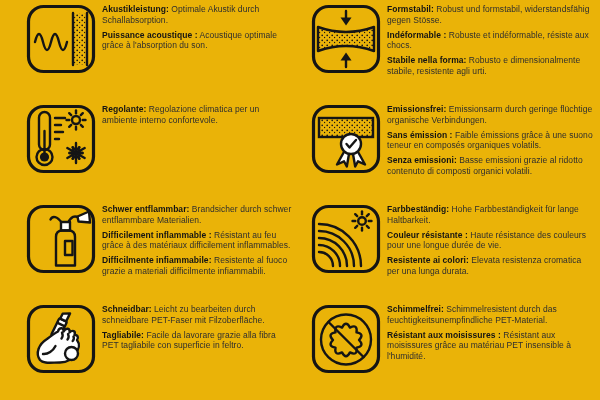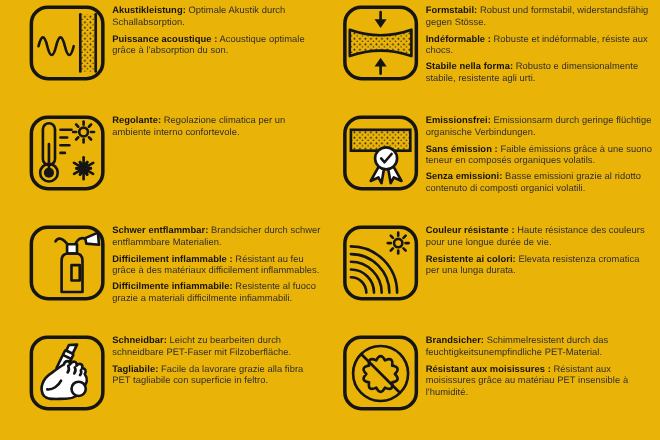--- a/index.html
+++ b/index.html
@@ -181,20 +181,21 @@
             <line x1="41.5" y1="17" x2="44.3" y2="17"></line>
               <line x1="57.7" y1="17" x2="60.5" y2="17"></line>
             <line x1="44.2" y1="10.2" x2="46.2" y2="12.2"></line>
               <line x1="55.8" y1="12.2" x2="57.8" y2="10.2"></line>
             <line x1="44.2" y1="23.8" x2="46.2" y2="21.8"></line>
               <line x1="55.8" y1="21.8" x2="57.8" y2="23.8"></line>
           </g>
         </svg>
       </div>
       <div class="texts">
+        <p><b>Farbbeständig:</b> <span>Hohe Farbbeständigkeit für lange Haltbarkeit.</span></p>
         <p><b>Couleur résistante :</b> <span>Haute résistance des couleurs pour une longue durée de vie.</span></p>
         <p><b>Resistente ai colori:</b> <span>Elevata resistenza cromatica per una lunga durata.</span></p>
       </div>
     </section>
 
     <section class="feature col-left">
       <div class="icon-box">
         <svg viewBox="0 0 70 70">
           <rect class="border-rect" x="2.5" y="2.5" width="65" height="65" rx="15"></rect>
           <g transform="rotate(26 33 24)">
@@ -219,19 +220,19 @@
     <section class="feature col-right">
       <div class="icon-box">
         <svg viewBox="0 0 70 70">
           <rect class="border-rect" x="2.5" y="2.5" width="65" height="65" rx="15"></rect>
           <path class="ic" stroke-width="2.2" d="M48,36 Q54,42.2 45.5,43.6 Q46.8,52.2 39,48.4 Q35,56 31,48.4 Q23.2,52.2 24.5,43.6 Q16,42.2 22,36 Q16,29.8 24.5,28.4 Q23.2,19.8 31,23.6 Q35,16 39,23.6 Q46.8,19.8 45.5,28.4 Q54,29.8 48,36 Z"></path>
           <circle class="ic" cx="35" cy="35.5" r="25" stroke-width="3"></circle>
           <line class="ic" x1="17.5" y1="18" x2="52.5" y2="53" stroke-width="3"></line>
         </svg>
       </div>
       <div class="texts">
-        <p><b>Brandsicher:</b> <span>Schimmelresistent durch das feuchtigkeitsunempfindliche PET-Material.</span></p>
+        <p><b>Schimmelfrei:</b> <span>Schimmelresistent durch das feuchtigkeitsunempfindliche PET-Material.</span></p>
         <p><b>Résistant aux moisissures :</b> <span>Résistant aux moisissures grâce au matériau PET insensible à l'humidité.</span></p>
       </div>
     </section>
 
   </div>
 </div>
 
 </body></html>

